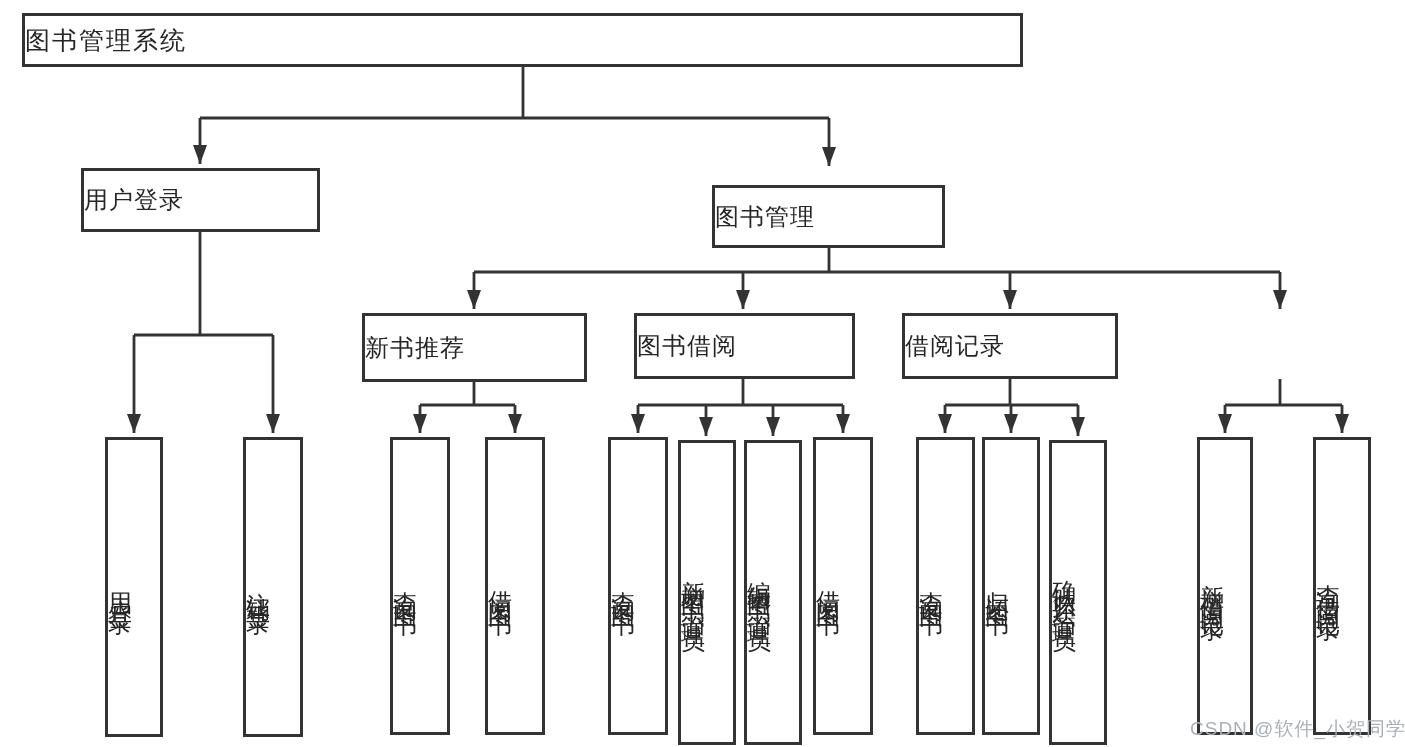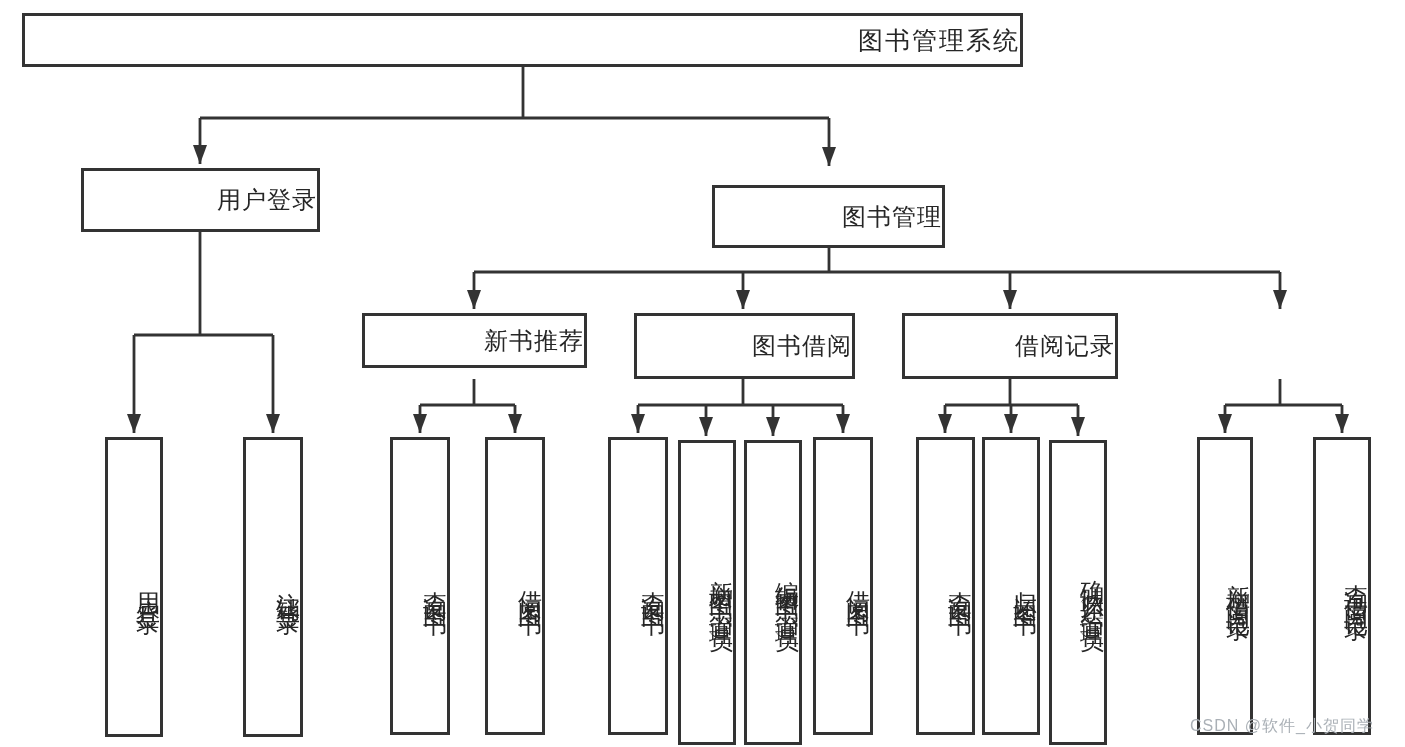--- a/index.html
+++ b/index.html
@@ -1,25 +1,25 @@
 <!DOCTYPE html>
 <html><head>
 <meta charset="utf-8">
 <style>
   html,body{margin:0;padding:0;background:#ffffff;}
   body{font-family:"Liberation Sans","DejaVu Sans",sans-serif;color:#262626;}
   #canvas{position:relative;width:1405px;height:747px;background:#ffffff;overflow:hidden;}
   svg.wires{position:absolute;left:0;top:0;width:1405px;height:747px;z-index:1;}
   .node{position:absolute;box-sizing:border-box;background:#ffffff;border:3px solid #333333;z-index:2;
-        display:flex;align-items:center;justify-content:flex-end;}
+        display:flex;align-items:center;justify-content:flex-start;}
   .hnode{font-size:24px;letter-spacing:1px;white-space:nowrap;}
   .root{font-size:25px;letter-spacing:2px;}
   .vnode span{writing-mode:vertical-rl;text-orientation:mixed;font-size:24px;line-height:1;
         letter-spacing:7px;white-space:nowrap;}
-  .watermark{position:absolute;left:1190px;top:716px;z-index:3;font-size:16px;
+  .watermark{position:absolute;left:1190px;top:716px;z-index:3;font-size:19px;
         color:#aab0b6;letter-spacing:1px;white-space:nowrap;}
 </style>
 </head>
 <body>
 
 <div id="canvas">
 
   <svg class="wires" viewBox="0 0 1405 747" fill="none" stroke="#333333" stroke-width="2.8">
     <defs>
       <marker id="arw" markerUnits="userSpaceOnUse" markerWidth="20" markerHeight="16" viewBox="0 0 20 16" refX="19" refY="8" orient="auto">
@@ -65,21 +65,21 @@
     <span>图书管理系统</span>
   </div>
 
   <div class="node hnode" style="left:81px;top:168px;width:239px;height:64px;">
     <span>用户登录</span>
   </div>
   <div class="node hnode" style="left:712px;top:170px;width:233px;height:63px;margin-top:15px;">
     <span>图书管理</span>
   </div>
 
-  <div class="node hnode" style="left:362px;top:313px;width:225px;height:55px;">
+  <div class="node hnode" style="left:362px;top:313px;width:225px;height:69px;">
     <span>新书推荐</span>
   </div>
   <div class="node hnode" style="left:634px;top:313px;width:221px;height:66px;">
     <span>图书借阅</span>
   </div>
   <div class="node hnode" style="left:902px;top:313px;width:216px;height:66px;">
     <span>借阅记录</span>
   </div>
 
   <div class="node vnode" style="left:105px;top:437px;width:58px;height:300px;">

